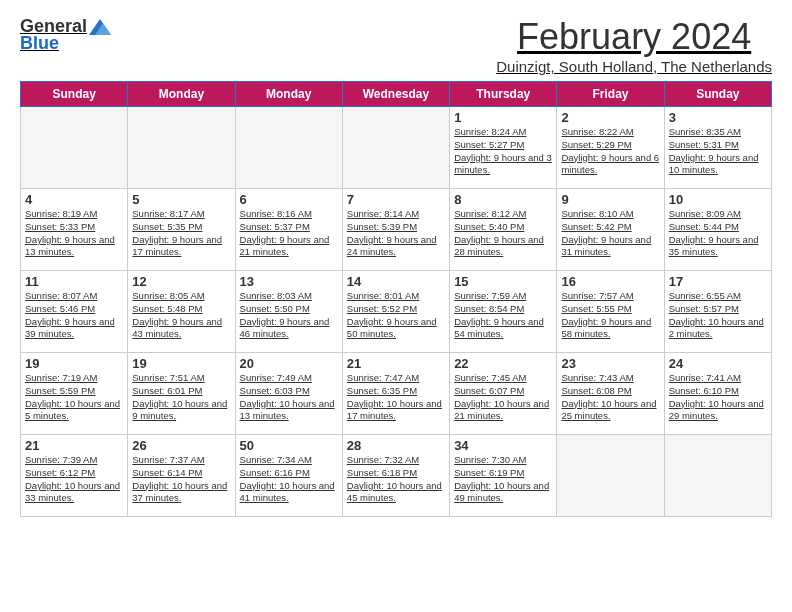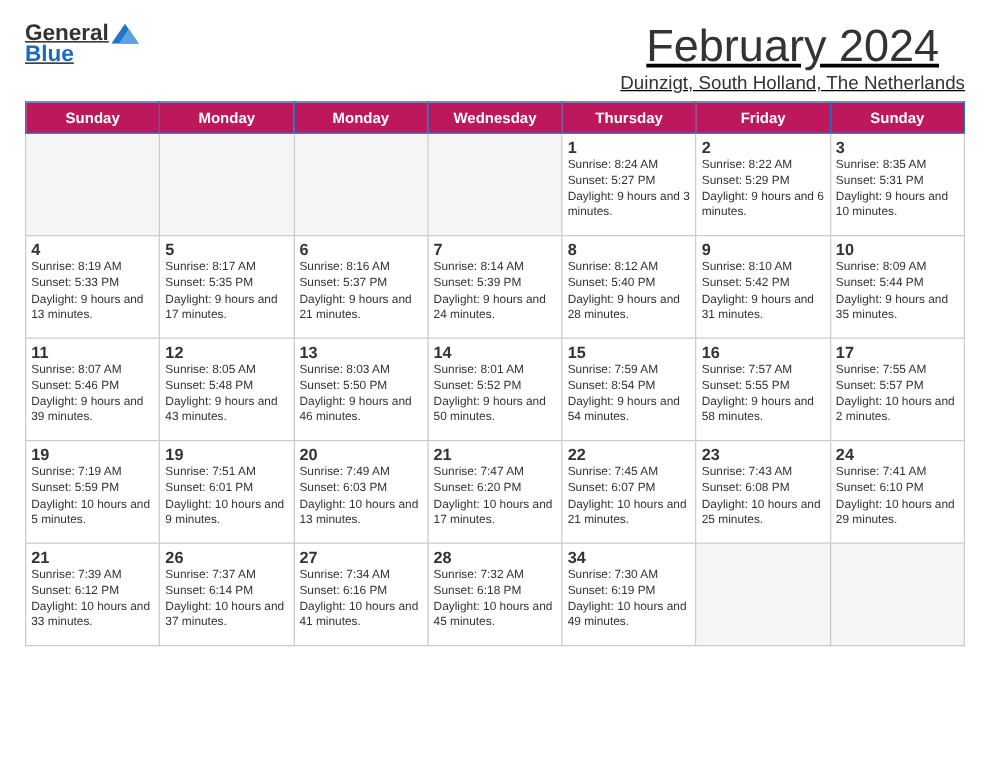--- a/index.html
+++ b/index.html
@@ -85,20 +85,21 @@
     .day-number {
       font-size: 13px;
       font-weight: bold;
       color: #333;
       margin-bottom: 1px;
     }
     .day-info {
       font-size: 9.5px;
       color: #333;
       line-height: 1.35;
+      text-decoration: underline;
     }
   </style>
 </head>
 <body>
 
 <div class="page">
   <div class="header-area">
     <div class="logo">
       <div class="logo-text">
         <span class="logo-general">General</span>
@@ -246,21 +247,21 @@
           </td>
           <td>
             <div class="day-number">16</div>
             <div class="day-info">Sunrise: 7:57 AM
 Sunset: 5:55 PM
 Daylight: 9 hours
 and 58 minutes.</div>
           </td>
           <td>
             <div class="day-number">17</div>
-            <div class="day-info">Sunrise: 7:55 AM
+            <div class="day-info">Sunrise: 6:55 AM
 Sunset: 5:57 PM
 Daylight: 10 hours
 and 2 minutes.</div>
           </td>
         </tr>
         <tr>
           <td>
             <div class="day-number">19</div>
             <div class="day-info">Sunrise: 7:19 AM
 Sunset: 5:59 PM
@@ -277,21 +278,21 @@
           <td>
             <div class="day-number">20</div>
             <div class="day-info">Sunrise: 7:49 AM
 Sunset: 6:03 PM
 Daylight: 10 hours
 and 13 minutes.</div>
           </td>
           <td>
             <div class="day-number">21</div>
             <div class="day-info">Sunrise: 7:47 AM
-Sunset: 6:20 PM
+Sunset: 6:35 PM
 Daylight: 10 hours
 and 17 minutes.</div>
           </td>
           <td>
             <div class="day-number">22</div>
             <div class="day-info">Sunrise: 7:45 AM
 Sunset: 6:07 PM
 Daylight: 10 hours
 and 21 minutes.</div>
           </td>
@@ -319,21 +320,21 @@
 and 33 minutes.</div>
           </td>
           <td>
             <div class="day-number">26</div>
             <div class="day-info">Sunrise: 7:37 AM
 Sunset: 6:14 PM
 Daylight: 10 hours
 and 37 minutes.</div>
           </td>
           <td>
-            <div class="day-number">27</div>
+            <div class="day-number">50</div>
             <div class="day-info">Sunrise: 7:34 AM
 Sunset: 6:16 PM
 Daylight: 10 hours
 and 41 minutes.</div>
           </td>
           <td>
             <div class="day-number">28</div>
             <div class="day-info">Sunrise: 7:32 AM
 Sunset: 6:18 PM
 Daylight: 10 hours

